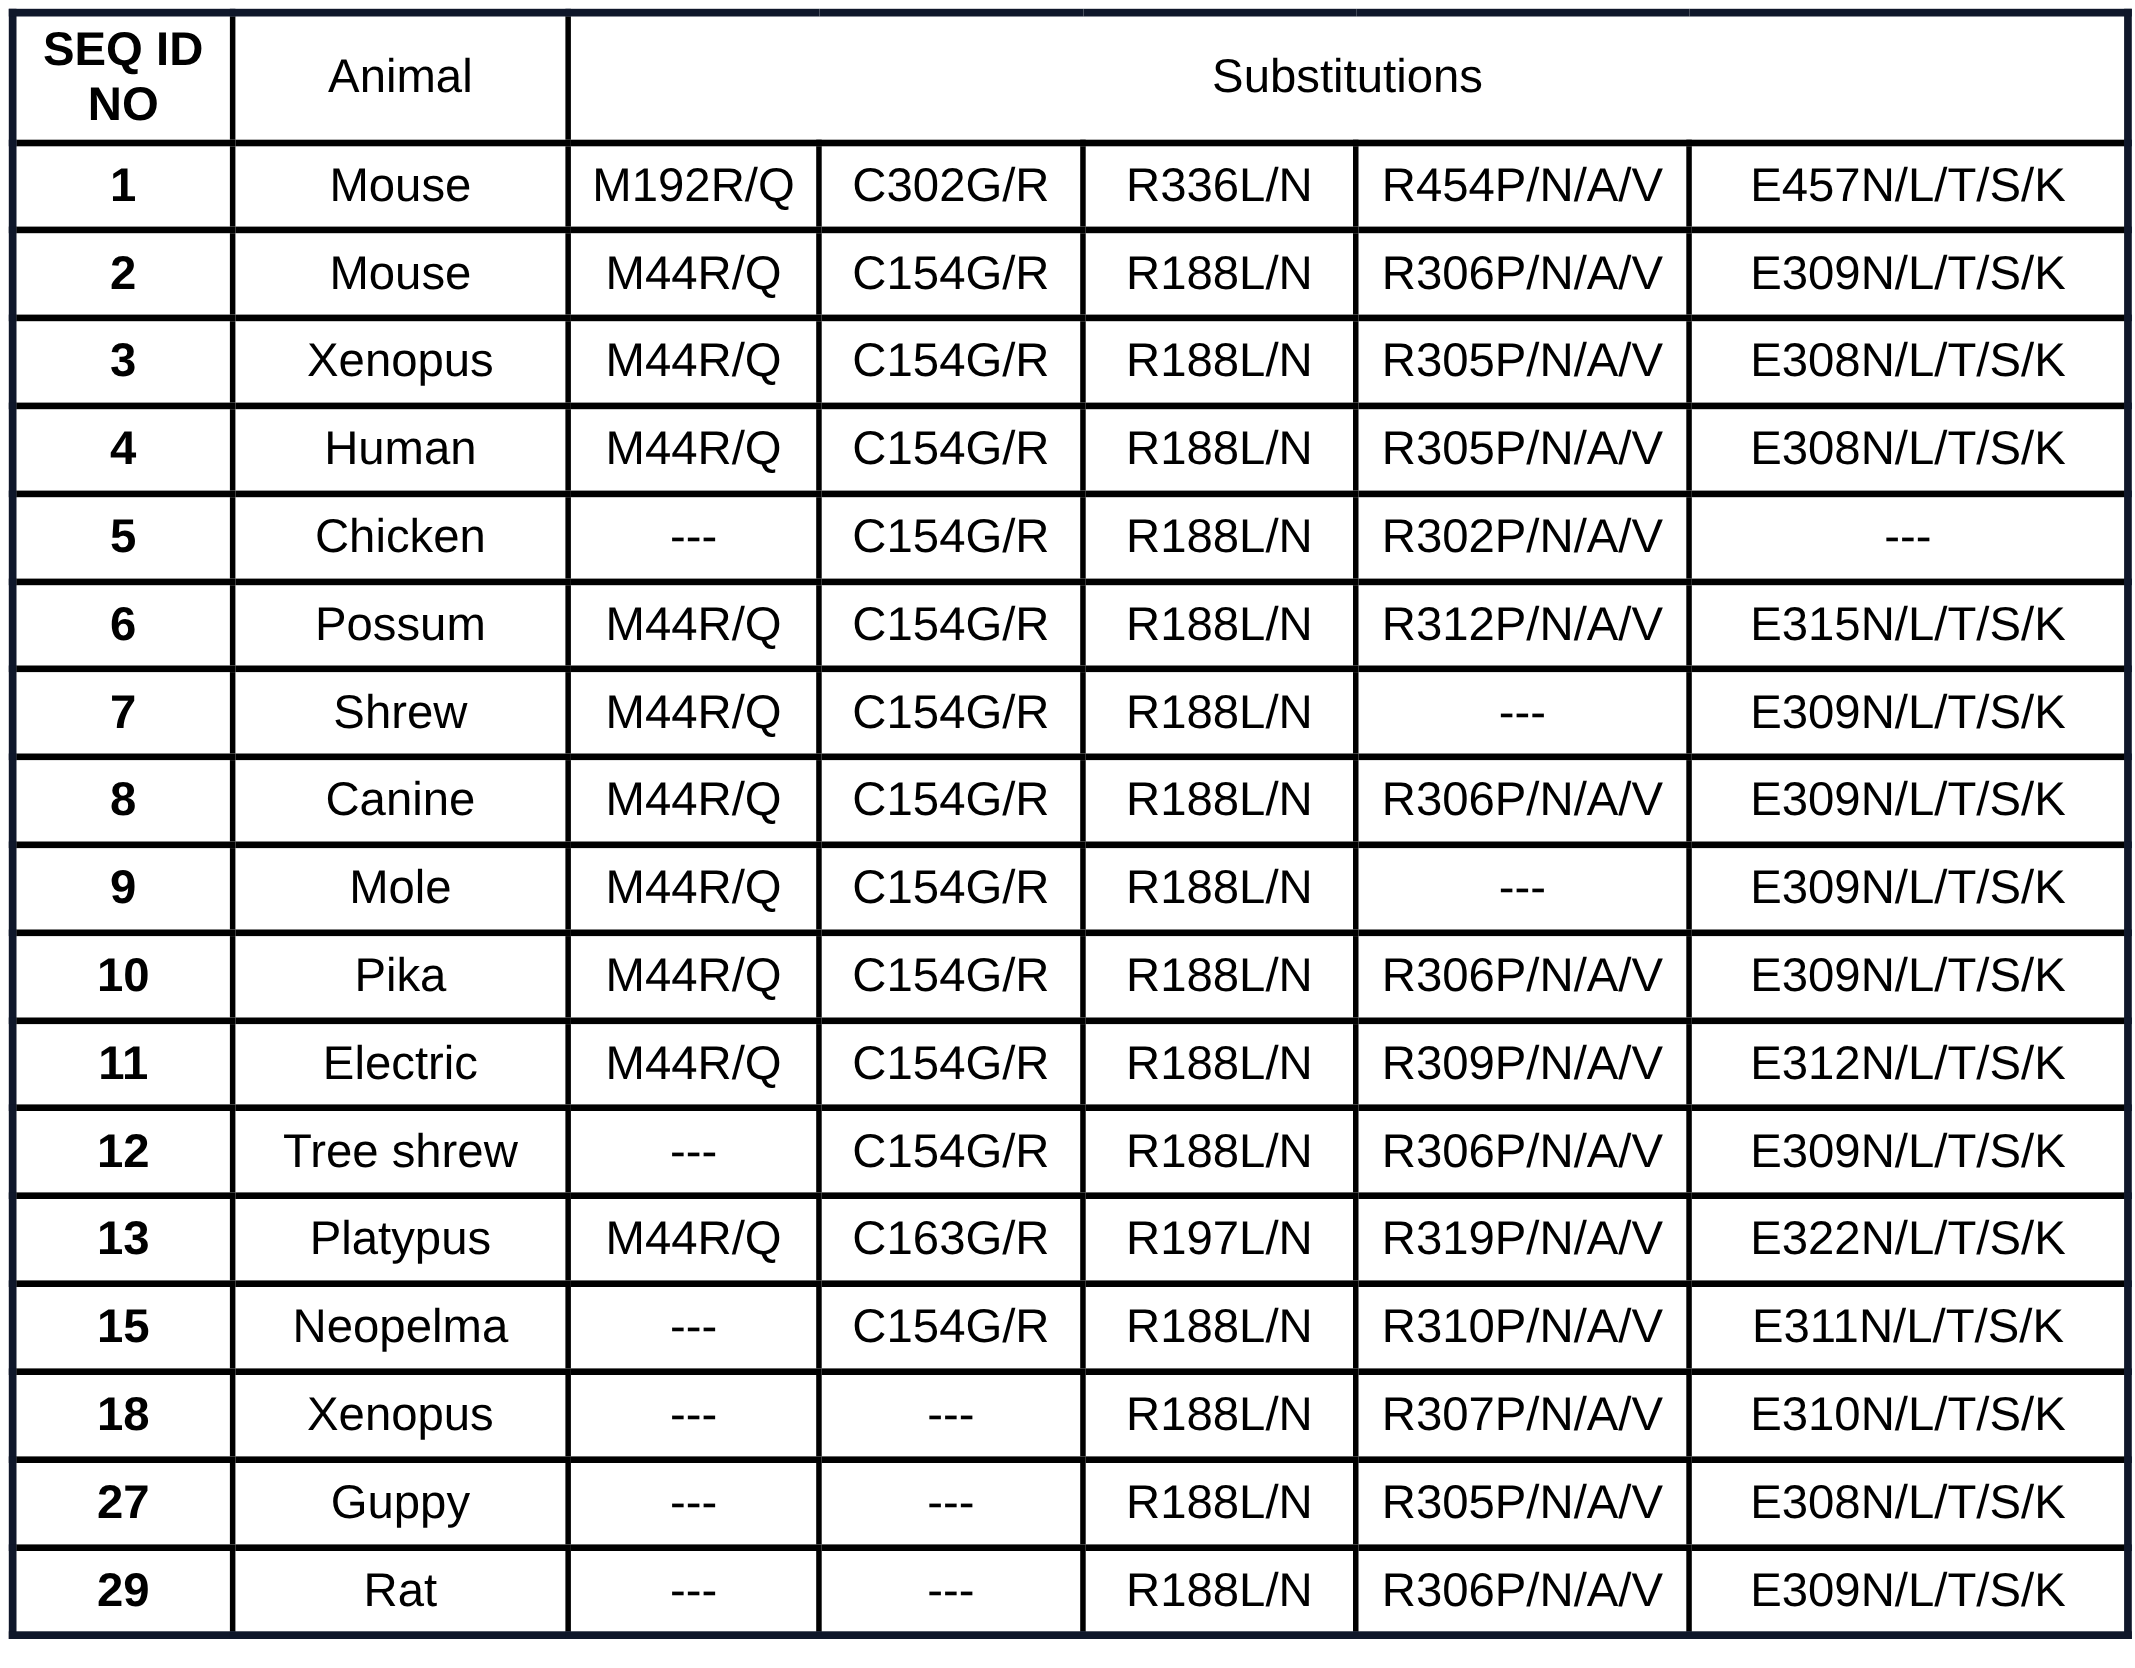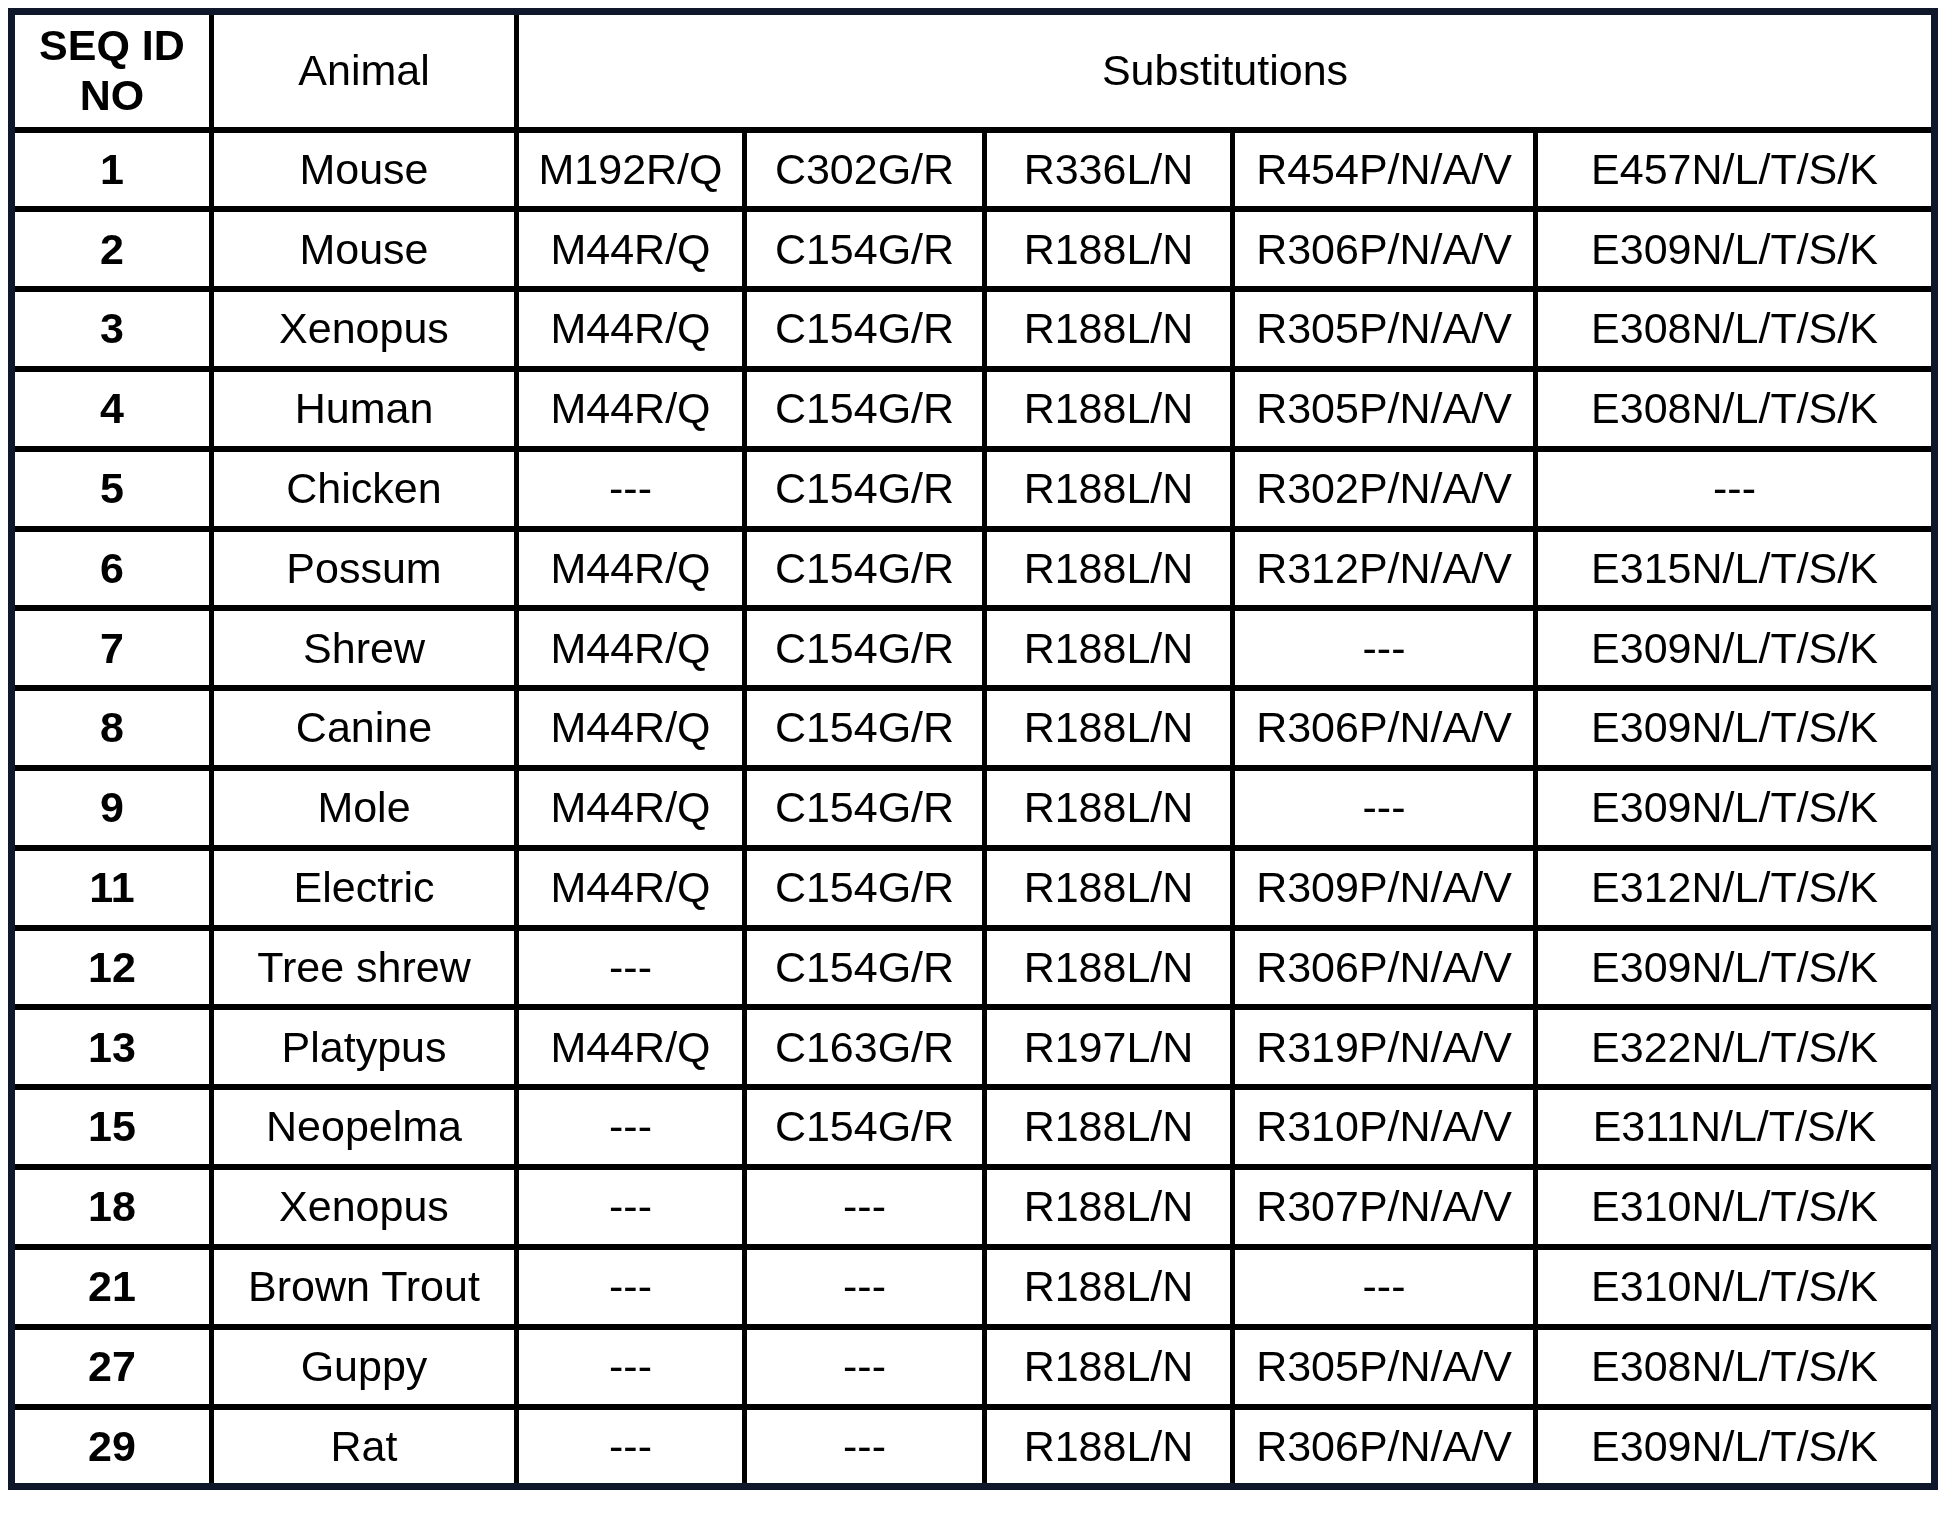--- a/index.html
+++ b/index.html
@@ -164,20 +164,29 @@
       <tr>
     <td class="seq-cell">9</td>
     <td class="animal-cell">Mole</td>
     <td class="sub-cell">M44R/Q</td>
     <td class="sub-cell">C154G/R</td>
     <td class="sub-cell">R188L/N</td>
     <td class="sub-cell">---</td>
     <td class="sub-cell">E309N/L/T/S/K</td>
   </tr>
       <tr>
+    <td class="seq-cell">10</td>
+    <td class="animal-cell">Pika</td>
+    <td class="sub-cell">M44R/Q</td>
+    <td class="sub-cell">C154G/R</td>
+    <td class="sub-cell">R188L/N</td>
+    <td class="sub-cell">R306P/N/A/V</td>
+    <td class="sub-cell">E309N/L/T/S/K</td>
+  </tr>
+      <tr>
     <td class="seq-cell">11</td>
     <td class="animal-cell">Electric</td>
     <td class="sub-cell">M44R/Q</td>
     <td class="sub-cell">C154G/R</td>
     <td class="sub-cell">R188L/N</td>
     <td class="sub-cell">R309P/N/A/V</td>
     <td class="sub-cell">E312N/L/T/S/K</td>
   </tr>
       <tr>
     <td class="seq-cell">12</td>
@@ -209,29 +218,20 @@
       <tr>
     <td class="seq-cell">18</td>
     <td class="animal-cell">Xenopus</td>
     <td class="sub-cell">---</td>
     <td class="sub-cell">---</td>
     <td class="sub-cell">R188L/N</td>
     <td class="sub-cell">R307P/N/A/V</td>
     <td class="sub-cell">E310N/L/T/S/K</td>
   </tr>
       <tr>
-    <td class="seq-cell">21</td>
-    <td class="animal-cell">Brown Trout</td>
-    <td class="sub-cell">---</td>
-    <td class="sub-cell">---</td>
-    <td class="sub-cell">R188L/N</td>
-    <td class="sub-cell">---</td>
-    <td class="sub-cell">E310N/L/T/S/K</td>
-  </tr>
-      <tr>
     <td class="seq-cell">27</td>
     <td class="animal-cell">Guppy</td>
     <td class="sub-cell">---</td>
     <td class="sub-cell">---</td>
     <td class="sub-cell">R188L/N</td>
     <td class="sub-cell">R305P/N/A/V</td>
     <td class="sub-cell">E308N/L/T/S/K</td>
   </tr>
       <tr>
     <td class="seq-cell">29</td>

